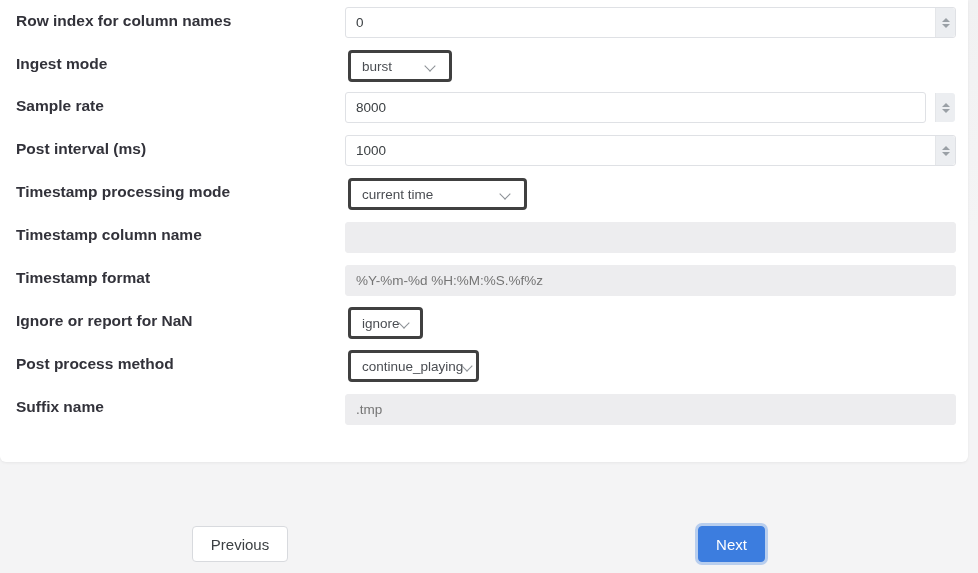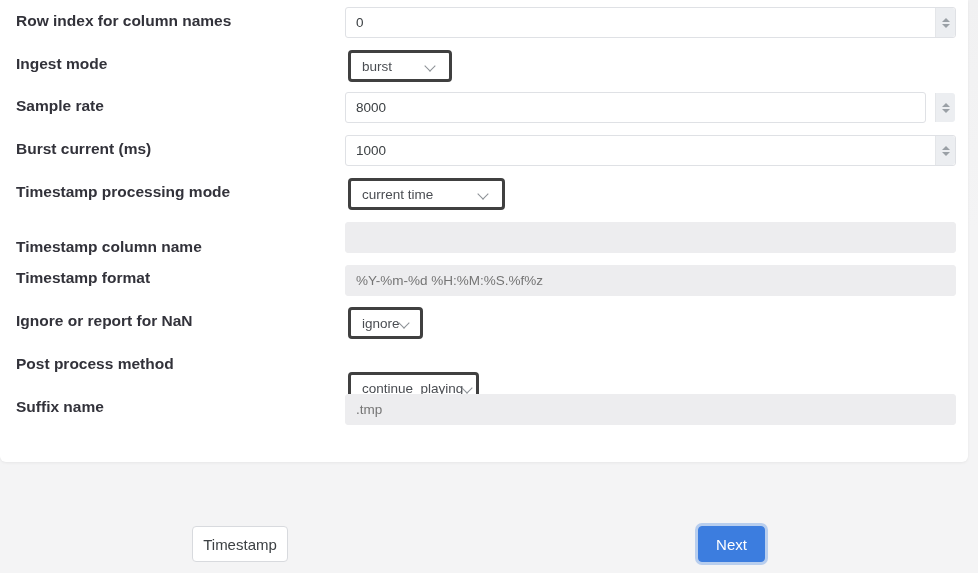--- a/index.html
+++ b/index.html
@@ -181,60 +181,60 @@
         </div>
         <div class="row" style="top: 92px;">
           <div class="lbl" style="top: 4px;">Sample rate</div>
           <input class="tinput" type="text" value="8000" style="width: 581px;">
           <div class="spin" style="left: 935px; right: auto; top: 1px;">
             <i class="up"></i>
             <i class="down"></i>
           </div>
         </div>
         <div class="row" style="top: 135px;">
-          <div class="lbl" style="top: 4px;">Burst current (ms)</div>
+          <div class="lbl" style="top: 4px;">Post interval (ms)</div>
           <input class="tinput" type="text" value="1000" style="width: 611px;">
           <div class="spin" style="left: 935px; right: auto; top: 1px;">
             <i class="up"></i>
             <i class="down"></i>
           </div>
         </div>
         <div class="row" style="top: 178px;">
           <div class="lbl" style="top: 4px;">Timestamp processing mode</div>
-          <div class="sel" style="width: 157px; gap: 22px;">
+          <div class="sel" style="width: 179px; gap: 22px;">
             <span>current time</span>
             <span class="chev"></span>
           </div>
         </div>
         <div class="row" style="top: 222px;">
-          <div class="lbl" style="top: 15px;">Timestamp column name</div>
+          <div class="lbl" style="top: 3px;">Timestamp column name</div>
           <input class="tinput disabled" type="text" disabled="" value="" style="width: 611px;">
         </div>
         <div class="row" style="top: 265px;">
           <div class="lbl" style="top: 3px;">Timestamp format</div>
           <input class="tinput disabled" type="text" disabled="" placeholder="%Y-%m-%d %H:%M:%S.%f%z" value="" style="width: 611px;">
         </div>
         <div class="row" style="top: 307px;">
           <div class="lbl" style="top: 4px;">Ignore or report for NaN</div>
           <div class="sel" style="width: 75px;">
             <span>ignore</span>
             <span class="chev"></span>
           </div>
         </div>
         <div class="row" style="top: 350px;">
           <div class="lbl" style="top: 4px;">Post process method</div>
-          <div class="sel" style="width: 131px; margin-top: 22px;">
+          <div class="sel" style="width: 131px;">
             <span>continue_playing</span>
             <span class="chev"></span>
           </div>
         </div>
         <div class="row" style="top: 394px;">
           <div class="lbl" style="top: 3px; text-align: center;">Suffix name</div>
           <input class="tinput disabled" type="text" disabled="" placeholder=".tmp" value="" style="width: 611px;">
         </div>
       </div>
   </div>
 
-  <div class="btn btn-prev">Timestamp</div>
+  <div class="btn btn-prev">Previous</div>
 
   <div class="btn btn-next">Next</div>
 
 </div>
 
 </body></html>

